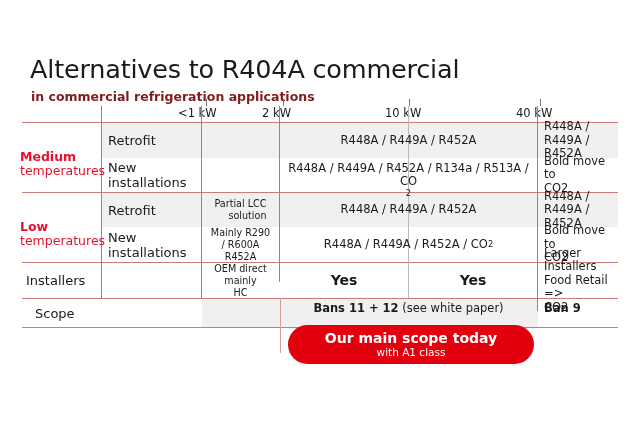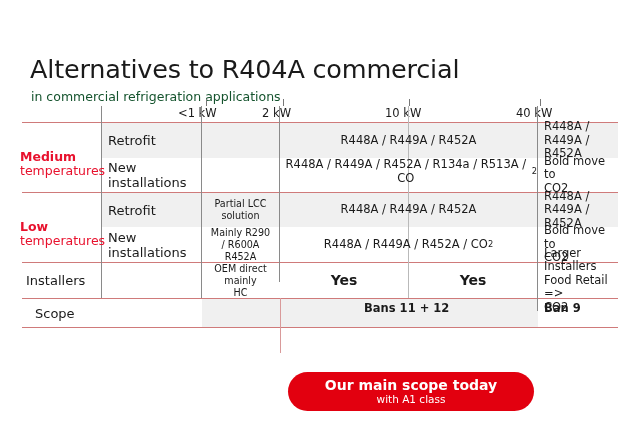--- a/index.html
+++ b/index.html
@@ -25,22 +25,22 @@
     font-weight: 400;
     color: #1a1a1a;
     letter-spacing: -0.2px;
     white-space: nowrap;
   }
   .subtitle {
     position: absolute;
     left: 31px;
     top: 89px;
     font-size: 12.5px;
-    font-weight: 400;
-    color: #14532d;
+    font-weight: 700;
+    color: #7f1d1d;
     white-space: nowrap;
   }
 
   
   .scale {
     position: absolute;
     left: 0;
     top: 106px;
     width: 640px;
     height: 16px;
@@ -134,21 +134,20 @@
     width: 246px;
     height: 39px;
     background: #e2000f;
     border-radius: 20px;
     color: #ffffff;
     display: flex;
     flex-direction: column;
     align-items: center;
     justify-content: center;
     text-align: center;
-    margin-top: 47px;
   }
   .callout .c1 { font-size: 14px; font-weight: 700; line-height: 1.15; }
   .callout .c2 { font-size: 10.5px; font-weight: 400; line-height: 1.3; }
 </style>
 </head>
 <body>
 
 <div class="title">Alternatives to R404A commercial</div>
 <div class="subtitle">in commercial refrigeration applications</div>
 
@@ -193,38 +192,38 @@
   <div class="rowlabel" style="left:86px; top:1px; width:92px; height:35px;">Retrofit</div>
   <div class="cell center" style="left:258px; top:1px; width:257px; height:35px;">R448A / R449A / R452A</div>
   <div class="cell left" style="left:516px; top:1px; width:80px; height:35px;">R448A / R449A / R452A</div>
 
   <div class="rowlabel" style="left:86px; top:36px; width:92px; height:34px;">
     <div>
       <div>New</div>
       <div>installations</div>
     </div>
   </div>
-  <div class="cell center" style="left:258px; top:28px; width:257px; height:44px;">
+  <div class="cell center" style="left:258px; top:36px; width:257px; height:44px;flex-direction:column;">
     <span>R448A / R449A / R452A / R134a / R513A / CO</span>
       <sub>2</sub>
   </div>
   <div class="cell left" style="left:516px; top:36px; width:80px; height:34px;">
     <div>
       <div>Bold move to</div>
       <div>CO2</div>
     </div>
   </div>
 
   <div class="catlabel" style="left:-2px; top:98px; width:79px;">
     <b>Low</b>
     <span>temperatures</span>
   </div>
 
   <div class="rowlabel" style="left:86px; top:71px; width:92px; height:34px;">Retrofit</div>
-  <div class="cell center small" style="left:180px; top:71px; width:77px; height:34px;">
+  <div class="cell center small" style="left:180px; top:71px; width:77px; height:34px;text-align:right;">
     <div>
       <div>Partial LCC</div>
       <div>solution</div>
     </div>
   </div>
   <div class="cell center" style="left:258px; top:71px; width:257px; height:34px;">R448A / R449A / R452A</div>
   <div class="cell left" style="left:516px; top:71px; width:80px; height:34px;">R448A / R449A / R452A</div>
 
   <div class="rowlabel" style="left:86px; top:105px; width:92px; height:35px;">
     <div>
@@ -263,21 +262,21 @@
   <div class="cell left" style="left:516px; top:141px; width:82px; height:35px;">
     <div>
       <div>Larger Installers</div>
       <div>Food Retail =&gt;</div>
       <div>CO2</div>
     </div>
   </div>
 
   <div class="rowlabel" style="left:13px; top:177px; width:66px; height:28px;">Scope</div>
   <div class="cell center" style="left:258px; top:177px; width:257px; height:28px; align-items:flex-start; padding-top:3px;">
-    <span class="bold">Bans 11 + 12</span>&nbsp;
+    <span class="bold">Bans 11 + 12</span>&nbsp;<span>(see white paper)</span>
   </div>
   <div class="cell left bold" style="left:516px; top:177px; width:80px; height:28px; align-items:flex-start; padding-top:3px;">Ban 9</div>
 
 </div>
 
 <div class="callout">
   <div class="c1">Our main scope today</div>
   <div class="c2">with A1 class</div>
 </div>
 

